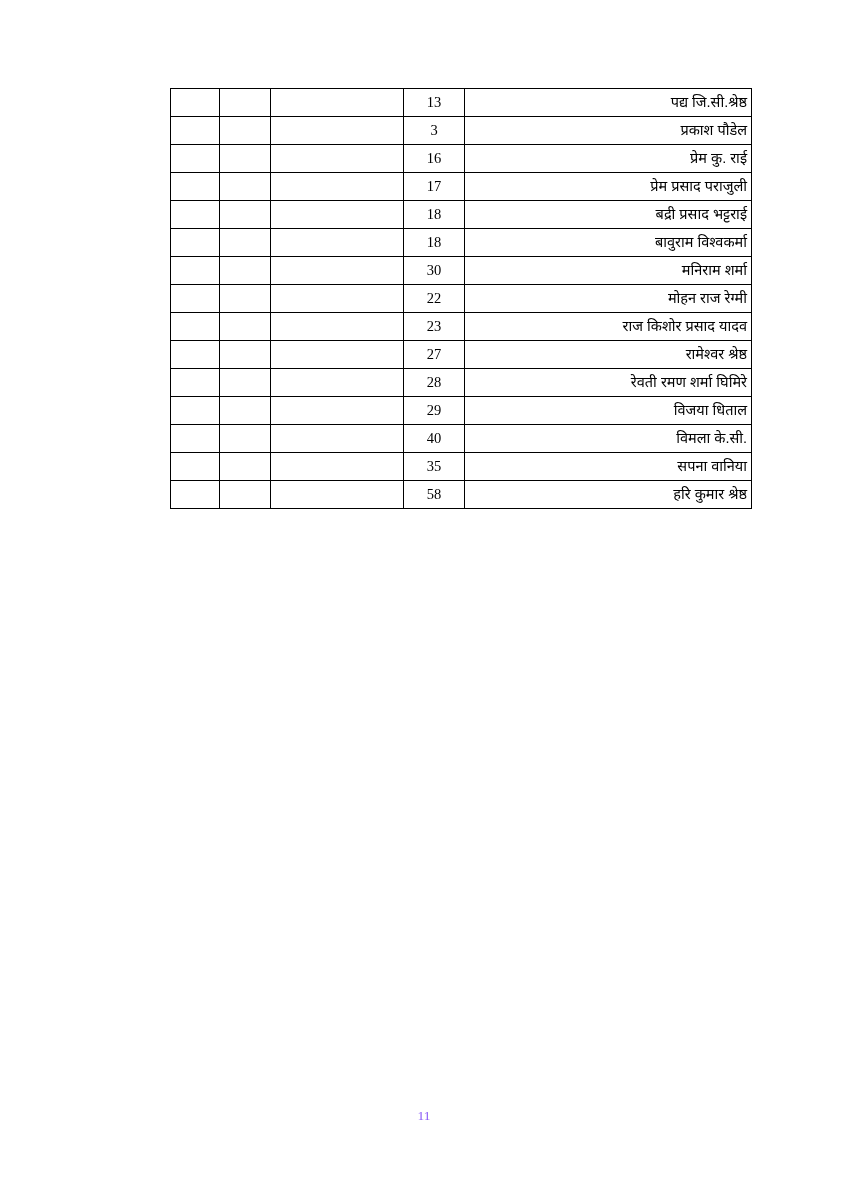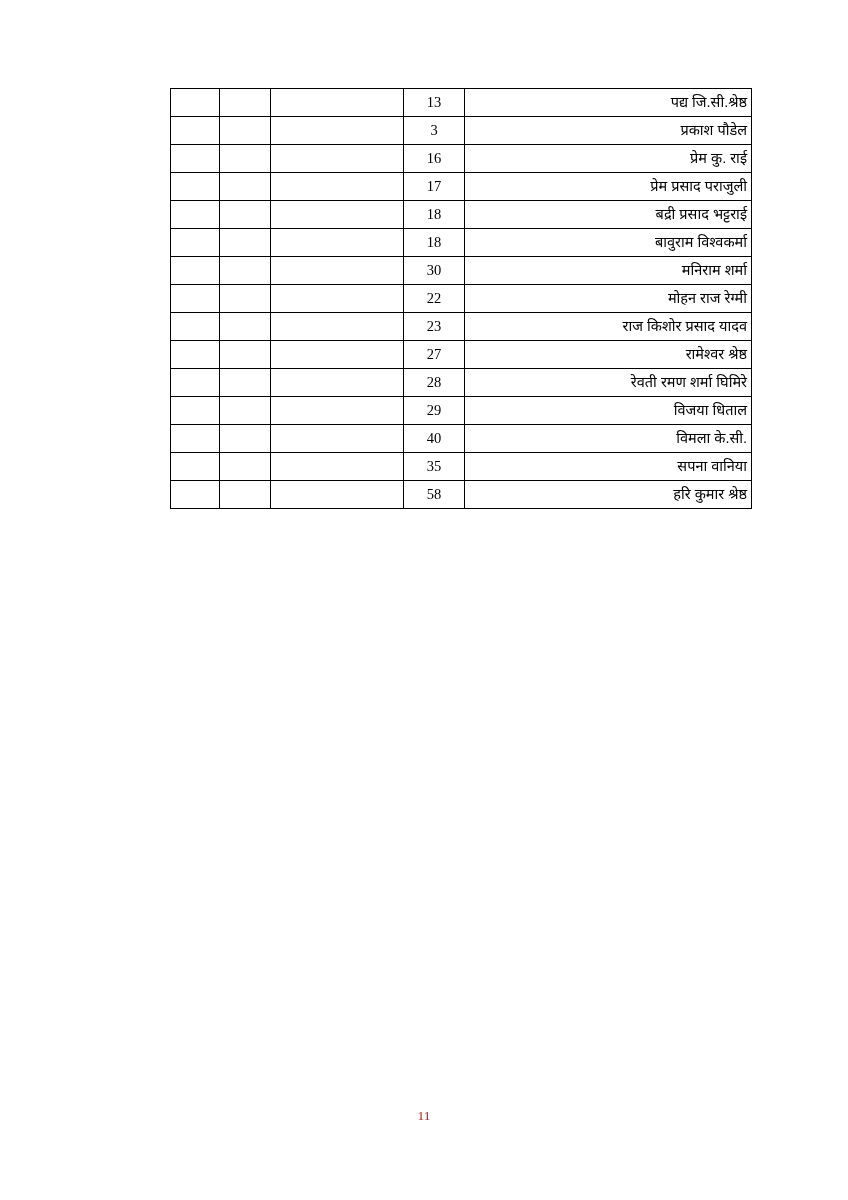--- a/index.html
+++ b/index.html
@@ -60,21 +60,21 @@
     text-align: right;
   }
   .page-number {
     position: absolute;
     top: 1108px;
     left: 0;
     width: 848px;
     text-align: center;
     font-size: 13.5px;
     font-family: "Liberation Serif", serif;
-    color: #b91c1c;
+    color: #8b5cf6;
   }
 </style>
 </head>
 <body>
 
 <div class="page">
 
   <div class="table-wrap">
     <table class="doc-table">
       <tbody id="table-body">

